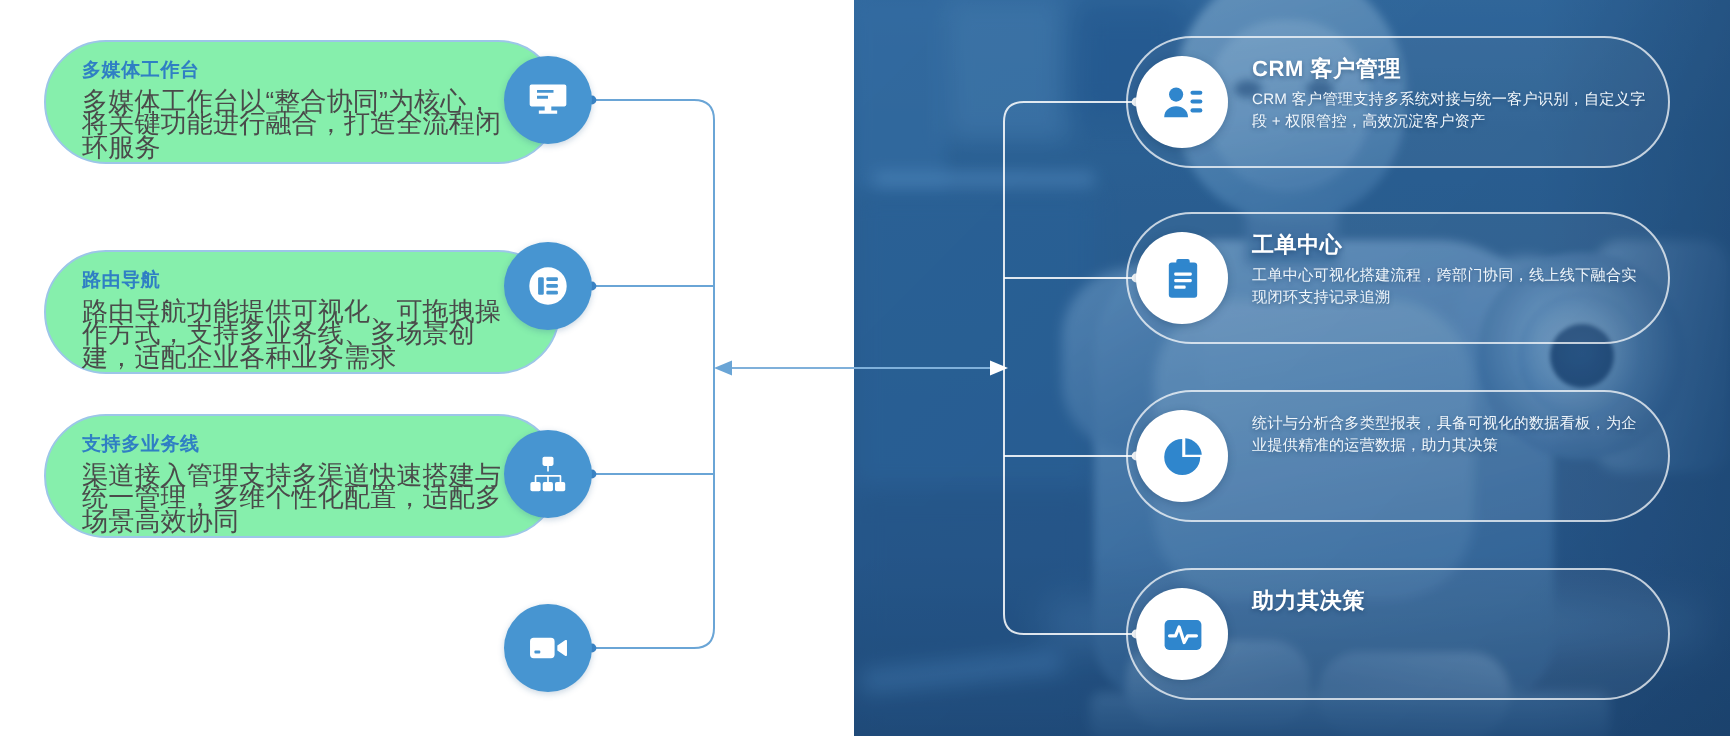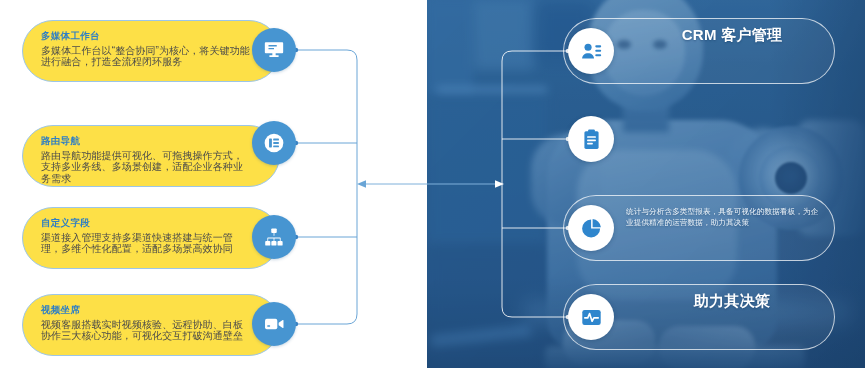--- a/index.html
+++ b/index.html
@@ -84,49 +84,48 @@
   .ph-vig-b{left:0;bottom:0;width:100%;height:90px;
     background:linear-gradient(0deg,rgba(22,60,100,.40),rgba(22,60,100,0));}
   .ph-tint{left:0;top:0;width:100%;height:100%;
     background:linear-gradient(135deg,rgba(52,116,170,.52),rgba(36,88,140,.55));
     mix-blend-mode:multiply;}
   .ph-tint2{left:0;top:0;width:100%;height:100%;background:rgba(62,124,175,.24);}
 
   
   .left-card{
     position:absolute;left:22px;width:258px;height:62px;
-    border:1px solid #9cc6e8;border-radius:31px;background:#fde047;
+    border:1px solid #9cc6e8;border-radius:31px;background:#86efac;
     box-sizing:border-box;
   }
   .left-card .lc-text{position:absolute;left:18px;top:9px;width:212px;}
   .lc-title{
     font-size:9.5px;font-weight:bold;color:#2f7fc4;letter-spacing:.3px;line-height:12px;
     margin:0 0 3px 0;
   }
   .lc-desc{
-    font-size:10px;color:#4a4a4a;line-height:11.4px;margin:0;letter-spacing:.1px;
+    font-size:13px;color:#4a4a4a;line-height:11.4px;margin:0;letter-spacing:.1px;
   }
   .left-badge{
     position:absolute;width:44px;height:44px;border-radius:50%;
     background:#4795d1;display:flex;align-items:center;justify-content:center;
     box-shadow:0 1px 3px rgba(40,90,140,.25);
   }
   .left-badge svg{width:22px;height:22px;fill:#ffffff;}
 
   
   .right-card{
     position:absolute;width:272px;height:66px;box-sizing:border-box;
     border:1px solid rgba(255,255,255,.72);border-radius:33px;
     background:rgba(255,255,255,.05);
   }
   .right-card .rc-text{position:absolute;left:62px;top:10px;width:200px;}
   .rc-title{
-    font-size:15px;font-weight:bold;color:#ffffff;line-height:12px;margin:0 0 3px 12px;letter-spacing:.3px;
+    font-size:11px;font-weight:bold;color:#ffffff;line-height:12px;margin:0 0 3px 0;letter-spacing:.3px;
     text-shadow:0 1px 2px rgba(20,55,95,.45);
-    text-align:center;
   }
   .rc-desc{
     font-size:7.6px;color:#f0f6fb;line-height:11.4px;margin:0;letter-spacing:.1px;
     text-shadow:0 1px 2px rgba(20,55,95,.45);
   }
   .right-badge{
     position:absolute;width:46px;height:46px;border-radius:50%;
     background:#ffffff;display:flex;align-items:center;justify-content:center;
     box-shadow:0 1px 4px rgba(18,52,90,.3);
   }
@@ -223,63 +222,64 @@
       <circle cx="12" cy="12" r="10.2"></circle>
       <rect x="6.6" y="7.2" width="3.1" height="9.6" rx=".7" fill="#4795d1"></rect>
       <rect x="11.1" y="7.2" width="6.3" height="2.1" rx=".7" fill="#4795d1"></rect>
       <rect x="11.1" y="10.9" width="6.3" height="2.1" rx=".7" fill="#4795d1"></rect>
       <rect x="11.1" y="14.6" width="6.3" height="2.1" rx=".7" fill="#4795d1"></rect>
     </svg>
   </div>
 
   <div class="left-card" style="top:207px;">
     <div class="lc-text">
-      <p class="lc-title">自定义字段</p>
+      <p class="lc-title">支持多业务线</p>
       <p class="lc-desc">渠道接入管理支持多渠道快速搭建与统一管理，多维个性化配置，适配多场景高效协同</p>
     </div>
   </div>
   <div class="left-badge" style="left:252px;top:215px;">
     <svg viewBox="0 0 24 24">
       <rect x="9" y="2.6" width="6" height="5" rx="1"></rect>
       <rect x="2.4" y="16.4" width="5.6" height="5" rx="1"></rect>
       <rect x="9.1" y="16.4" width="5.6" height="5" rx="1"></rect>
       <rect x="15.8" y="16.4" width="5.6" height="5" rx="1"></rect>
       <path d="M11.55 7.6h.9v3.1h-.9zM5 12.6h14v.95H5zM4.75 13h.9v3.4h-.9zM11.55 13h.9v3.4h-.9zM18.35 13h.9v3.4h-.9z"></path>
     </svg>
   </div>
 
-  <div class="left-card" style="top:294px;">
-    <div class="lc-text">
-      <p class="lc-title">视频坐席</p>
-      <p class="lc-desc">视频客服搭载实时视频核验、远程协助、白板协作三大核心功能，可视化交互打破沟通壁垒</p>
-    </div>
-  </div>
   <div class="left-badge" style="left:252px;top:302px;">
     <svg viewBox="0 0 24 24">
       <rect x="2.2" y="6.4" width="13.4" height="11.2" rx="2"></rect>
       <path d="M17.1 10.6l4.4-2.9a.55.55 0 0 1 .85.47v7.66a.55.55 0 0 1-.85.47l-4.4-2.9z"></path>
       <rect x="4.6" y="13.4" width="3.2" height="1.6" rx=".5" fill="#4795d1"></rect>
     </svg>
   </div>
 
   <div class="right-card" style="left:563px;top:18px;">
     <div class="rc-text">
       <p class="rc-title">CRM 客户管理</p>
+      <p class="rc-desc">CRM 客户管理支持多系统对接与统一客户识别，自定义字段 + 权限管控，高效沉淀客户资产</p>
     </div>
   </div>
   <div class="right-badge" style="left:568px;top:28px;">
     <svg viewBox="0 0 24 24">
       <circle cx="8.4" cy="7.6" r="3.7"></circle>
       <path d="M2.2 19.4c0-3.55 2.78-5.7 6.2-5.7s6.2 2.15 6.2 5.7z"></path>
       <rect x="15.9" y="5.6" width="6.2" height="2.1" rx="1.05"></rect>
       <rect x="15.9" y="10.2" width="6.2" height="2.1" rx="1.05"></rect>
       <rect x="15.9" y="14.8" width="6.2" height="2.1" rx="1.05"></rect>
     </svg>
   </div>
 
+  <div class="right-card" style="left:563px;top:106px;">
+    <div class="rc-text">
+      <p class="rc-title">工单中心</p>
+      <p class="rc-desc">工单中心可视化搭建流程，跨部门协同，线上线下融合实现闭环支持记录追溯</p>
+    </div>
+  </div>
   <div class="right-badge" style="left:568px;top:116px;">
     <svg viewBox="0 0 24 24">
       <path d="M6.2 3.4h11.6a1.6 1.6 0 0 1 1.6 1.6v15.2a1.6 1.6 0 0 1-1.6 1.6H6.2a1.6 1.6 0 0 1-1.6-1.6V5a1.6 1.6 0 0 1 1.6-1.6z"></path>
       <rect x="8.5" y="1.5" width="7" height="3.6" rx="1.1"></rect>
       <rect x="7.4" y="8.6" width="9.2" height="1.7" rx=".6" fill="#ffffff"></rect>
       <rect x="7.4" y="12" width="9.2" height="1.7" rx=".6" fill="#ffffff"></rect>
       <rect x="7.4" y="15.4" width="6" height="1.7" rx=".6" fill="#ffffff"></rect>
     </svg>
   </div>
 

